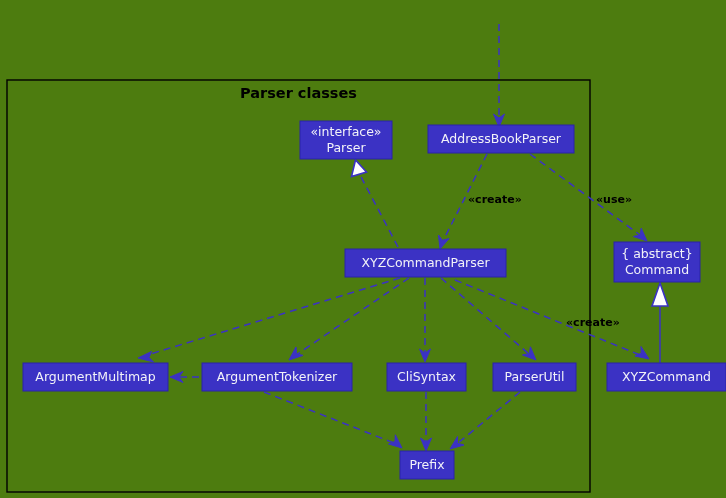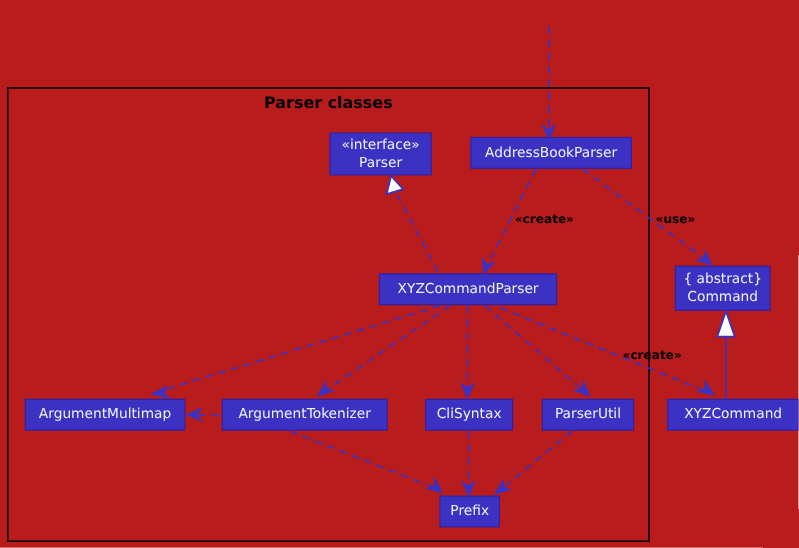--- a/index.html
+++ b/index.html
@@ -4,21 +4,21 @@
 <style>
   html, body {
     margin: 0;
     padding: 0;
     background: #ffffff;
   }
   #canvas {
     position: relative;
     width: 726px;
     height: 498px;
-    background: #b91c1c;
+    background: #4d7c0f;
     font-family: "DejaVu Sans", sans-serif;
     overflow: hidden;
     text-align: right;
   }
   svg#diagram {
     position: absolute;
     left: 0;
     top: 0;
     width: 726px;
     height: 498px;

